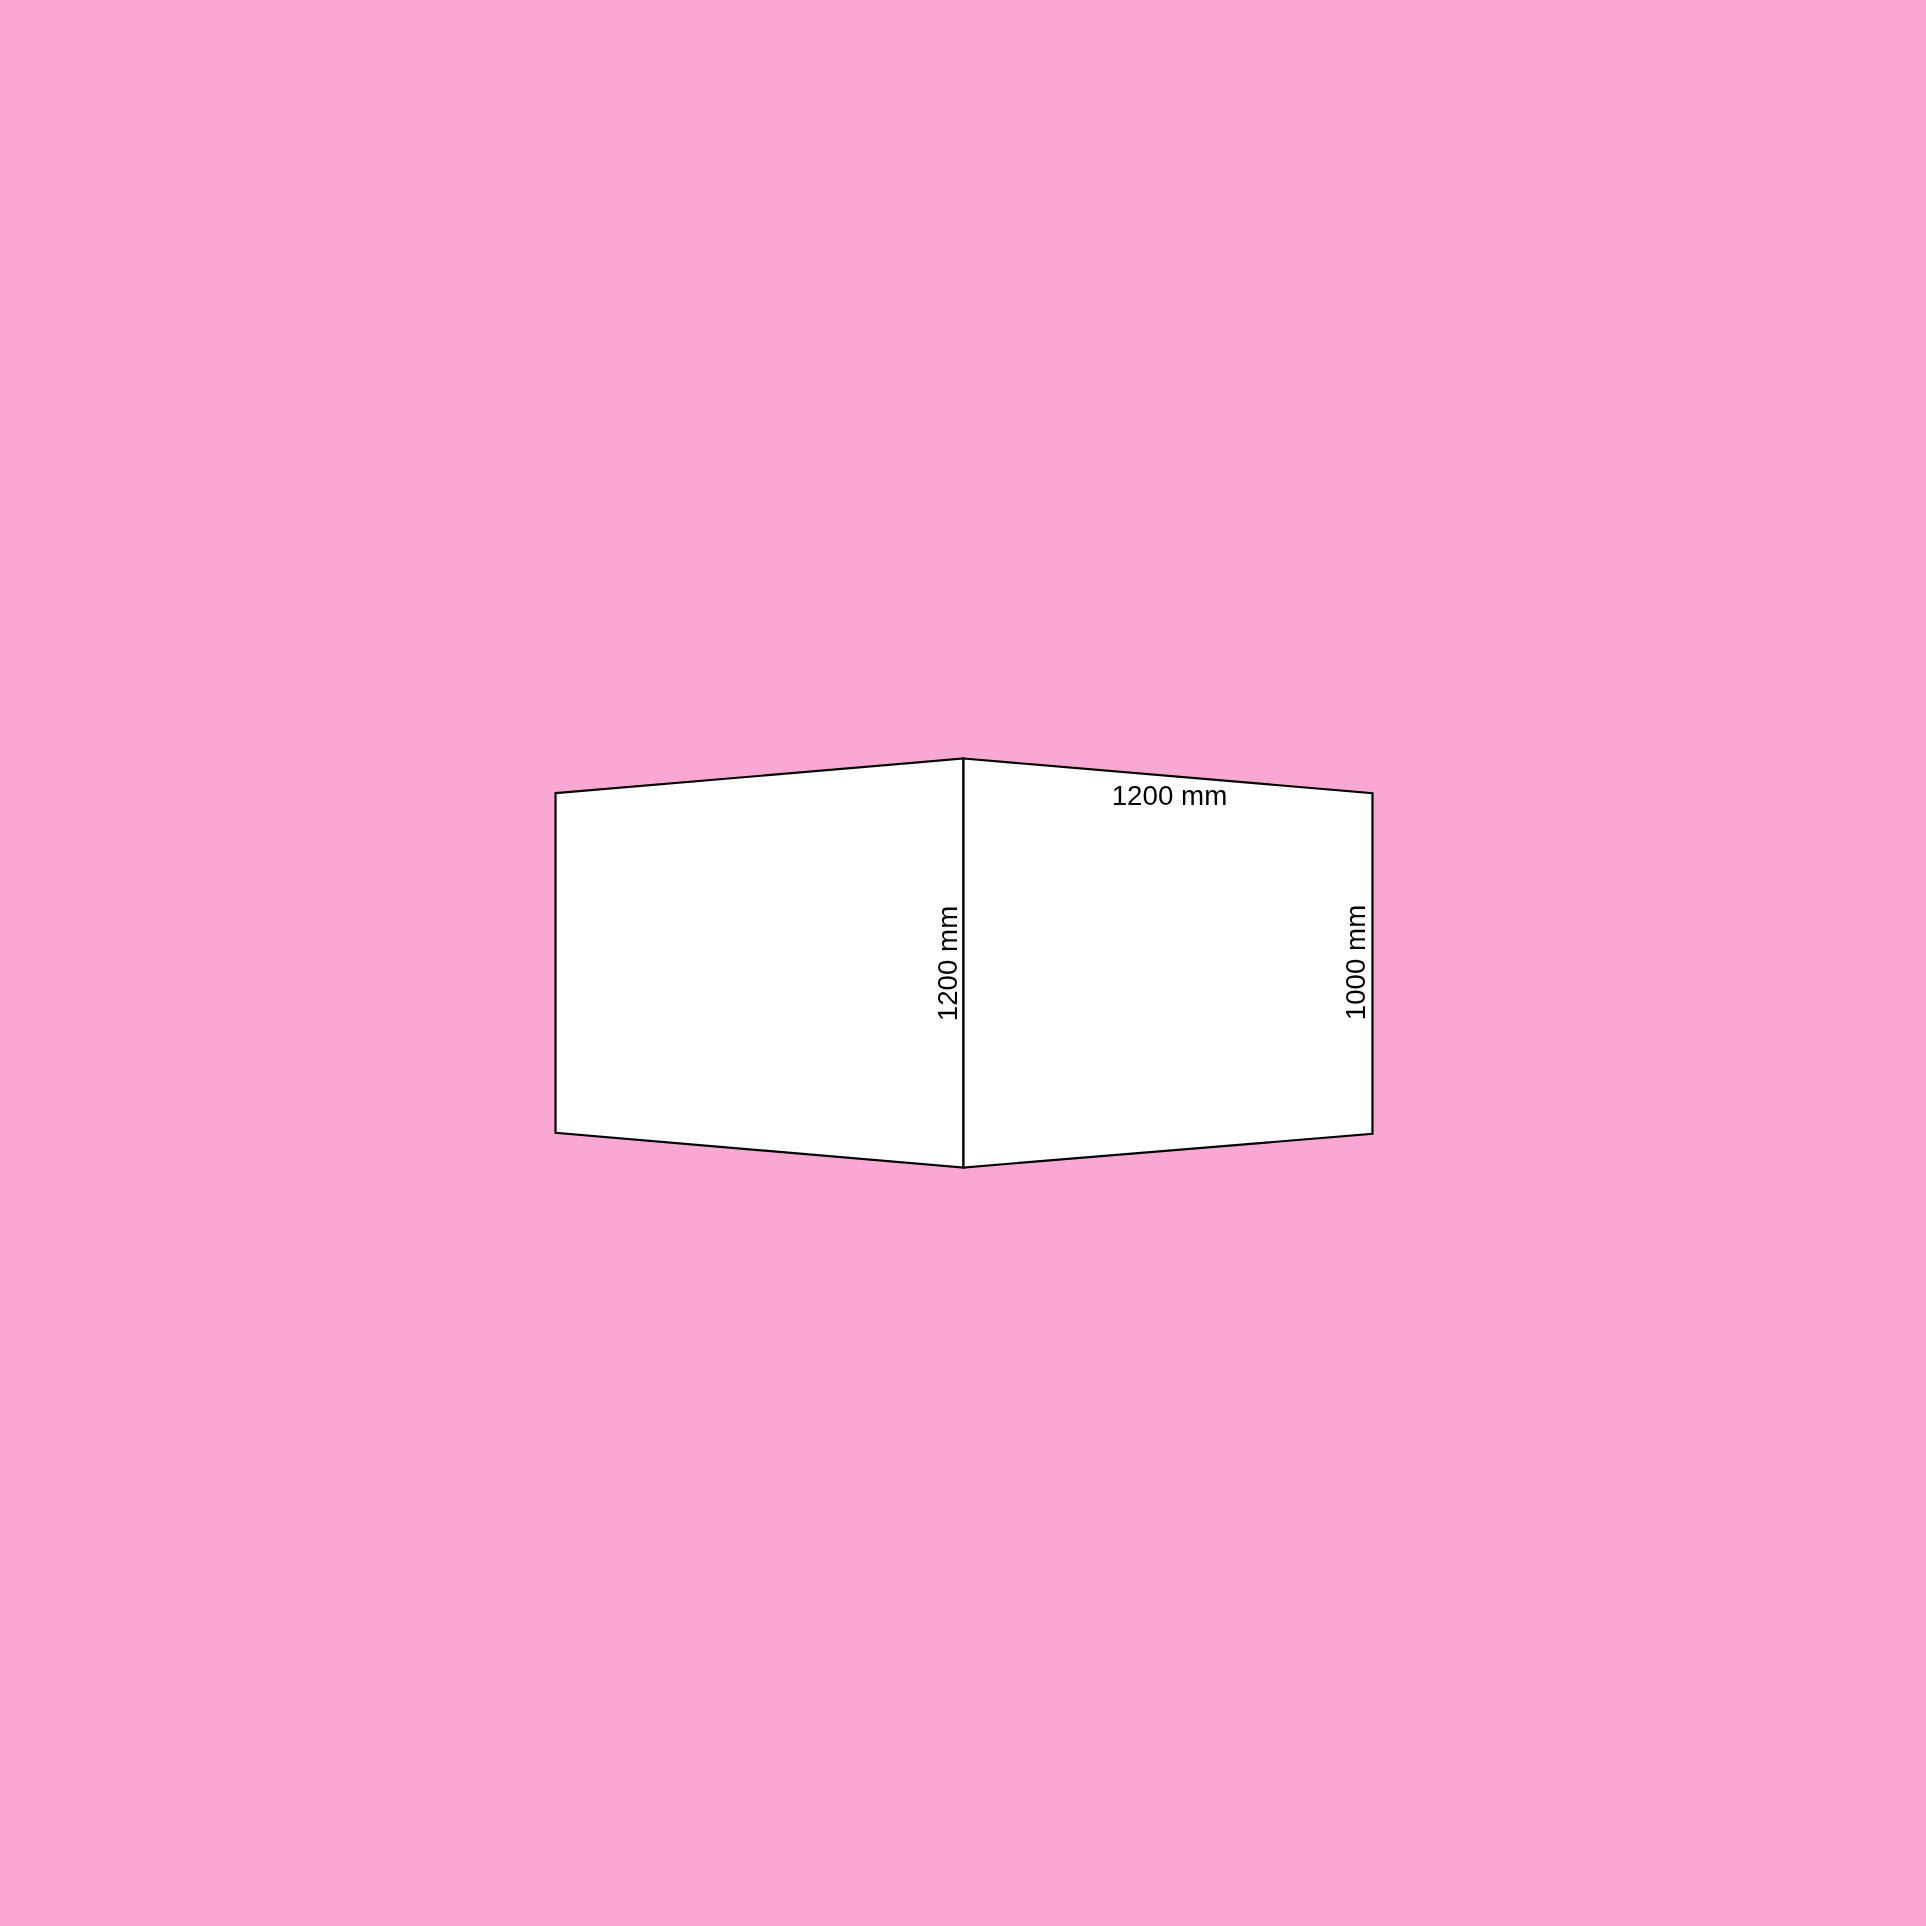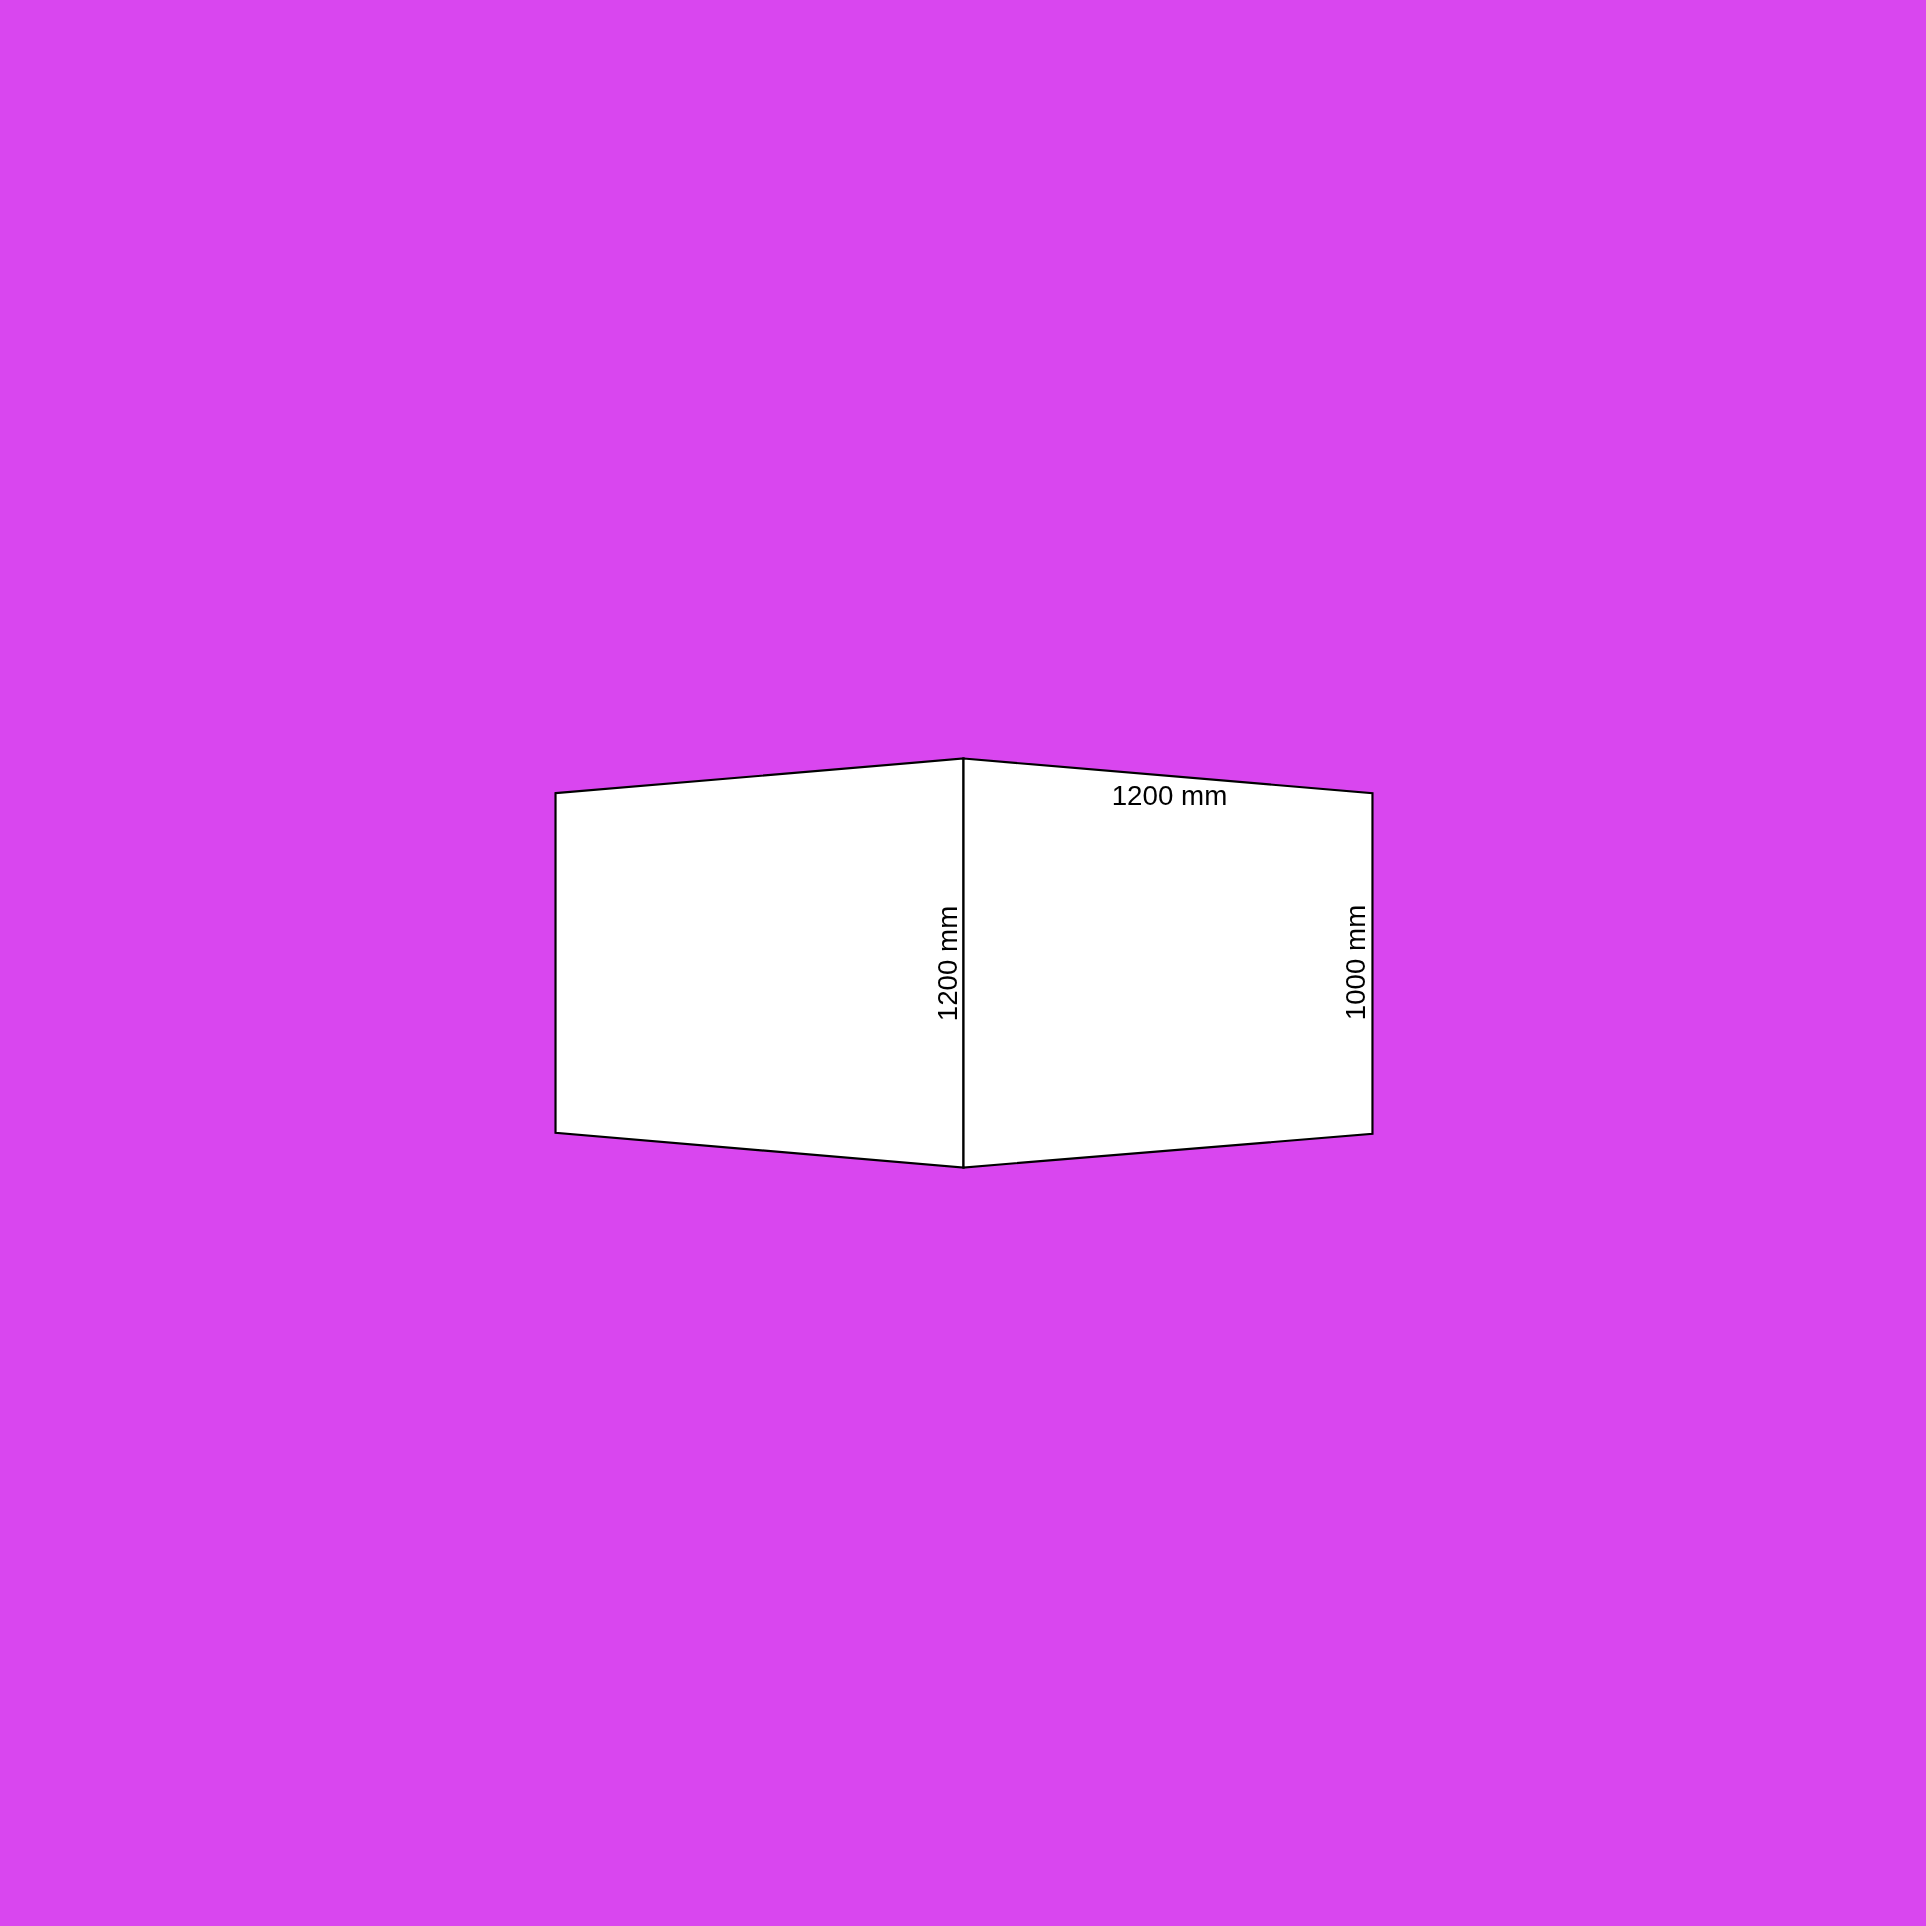--- a/index.html
+++ b/index.html
@@ -7,21 +7,21 @@
     padding: 0;
     width: 1927px;
     height: 1927px;
     background: #ffffff;
     overflow: hidden;
   }
   .canvas {
     position: relative;
     width: 1927px;
     height: 1927px;
-    background: #d946ef;
+    background: #f9a8d4;
   }
   svg {
     position: absolute;
     top: 0;
     left: 0;
     display: block;
   }
   .face {
     fill: #ffffff;
     stroke-width: 2.2;

